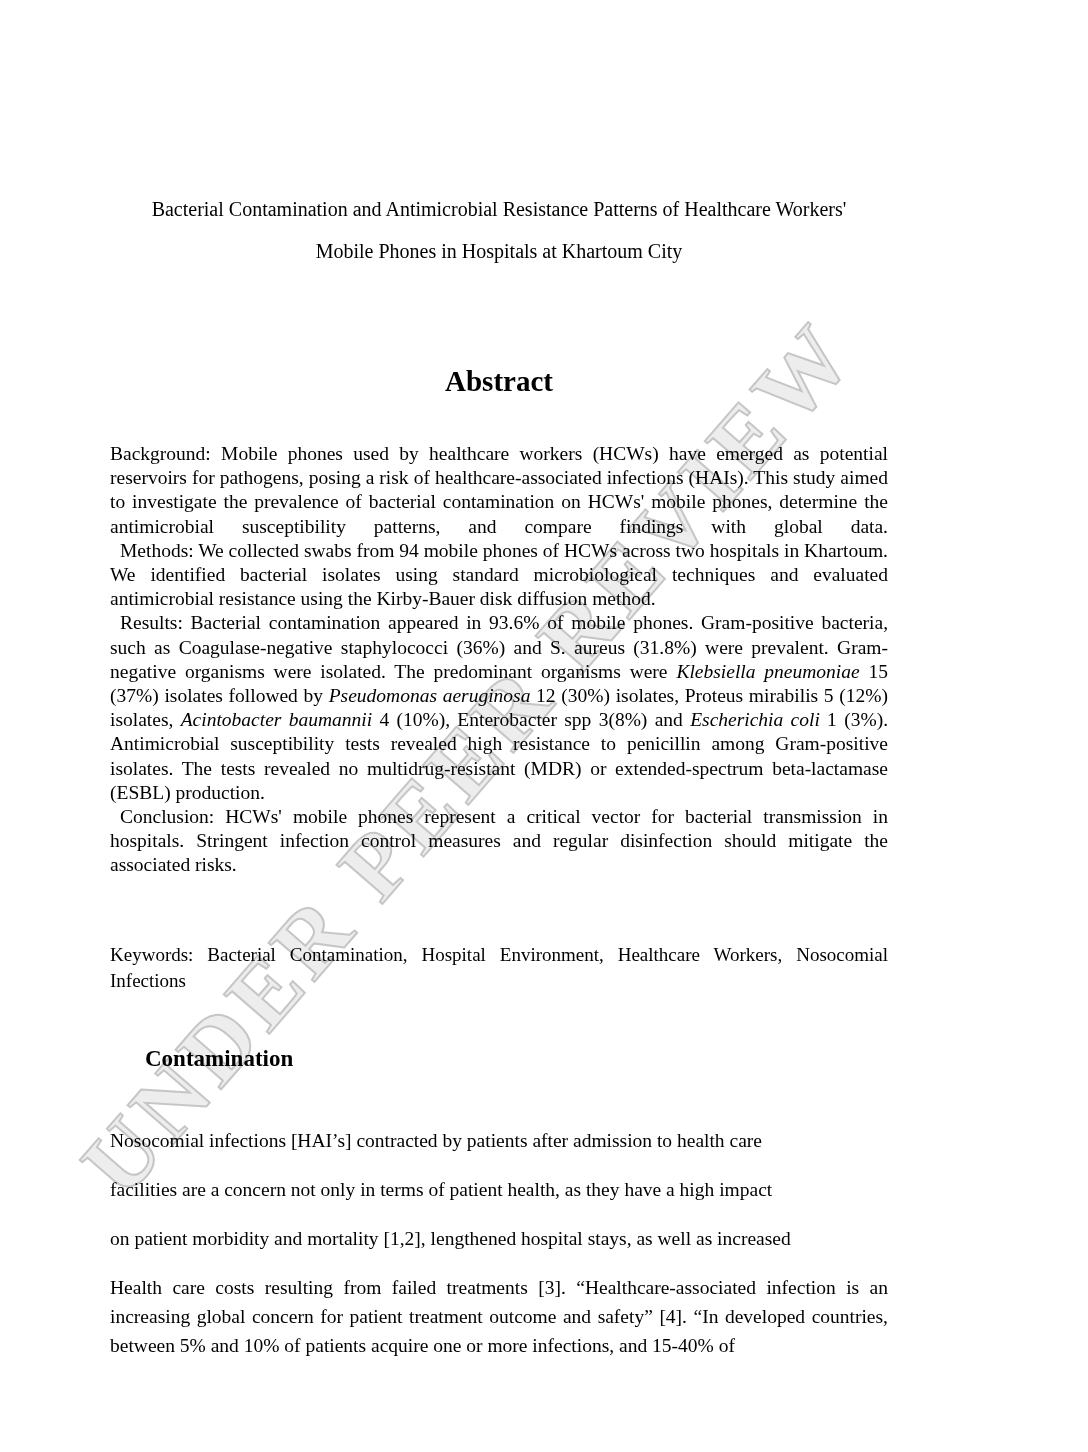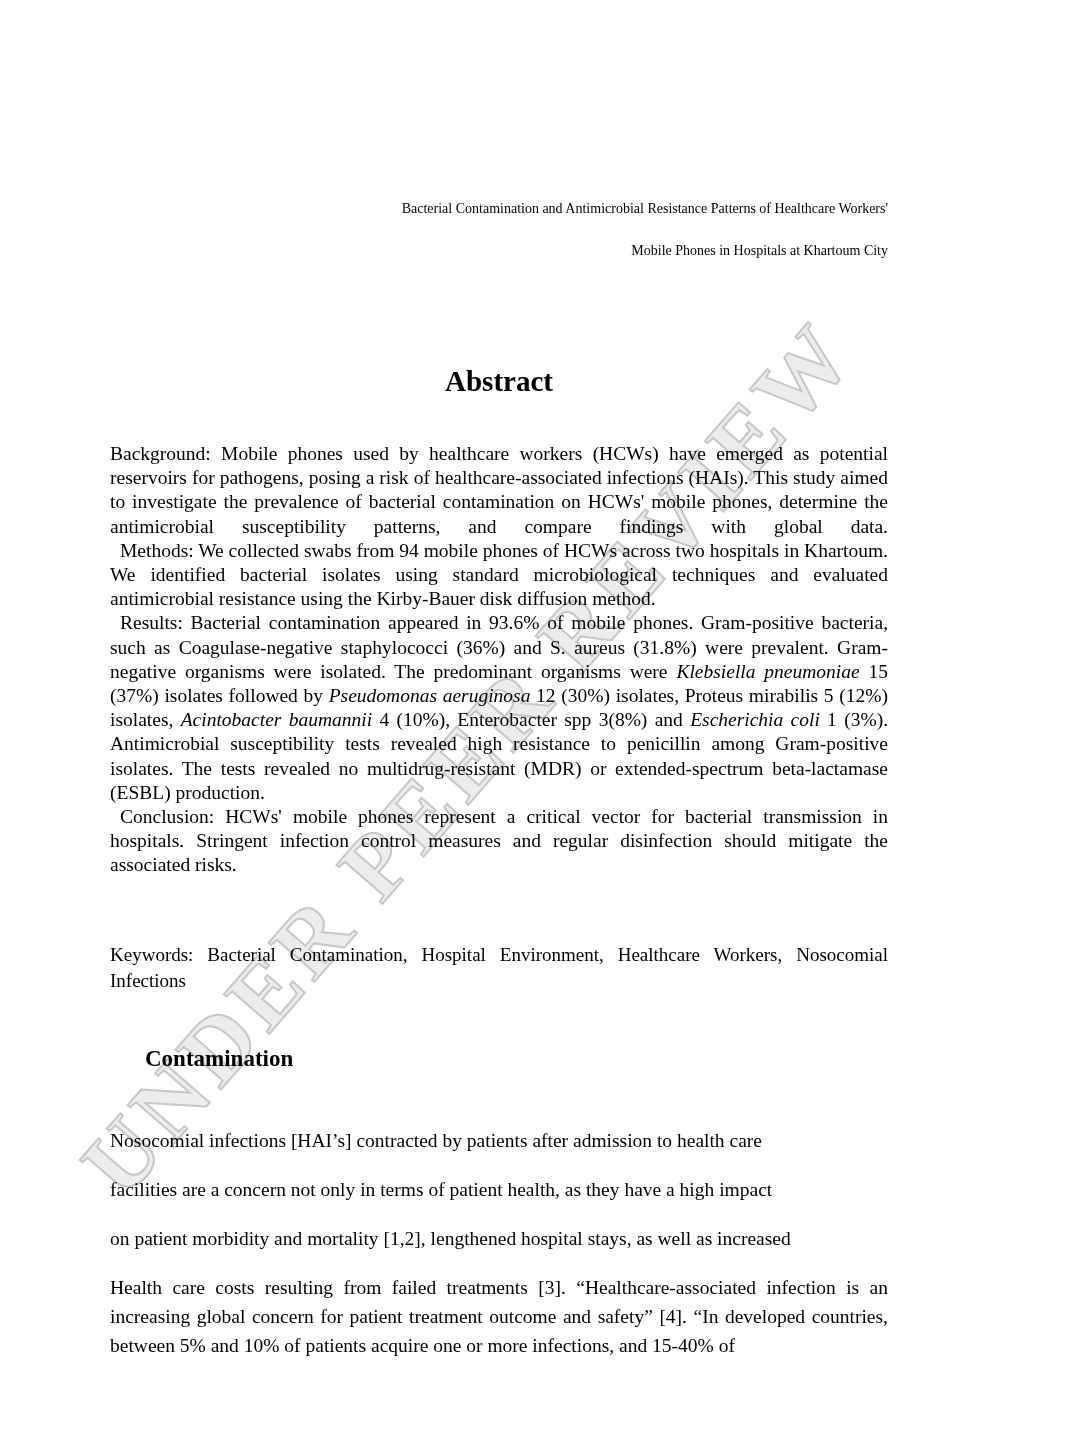--- a/index.html
+++ b/index.html
@@ -23,22 +23,22 @@
     color:#ededed;
     -webkit-text-stroke:2px #c6c6c6;
     z-index:0;
     user-select:none;
   }
   .content {
     position:relative; z-index:1;
     padding:188px 200px 0 110px;
   }
   .paper-title {
-    text-align:right;
-    font-size:14px;
+    text-align:center;
+    font-size:20px;
     line-height:42px;
   }
   .abstract-heading {
     text-align:center;
     font-size:29px;
     font-weight:bold;
     margin-top:93px;
   }
   .abstract-body {
     margin-top:44px;

